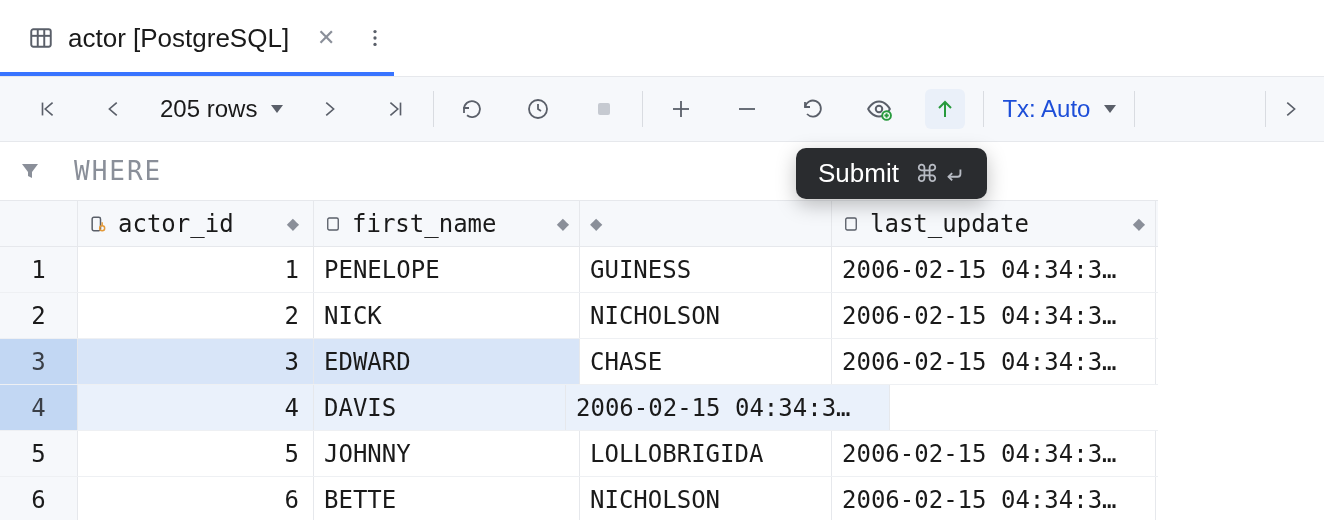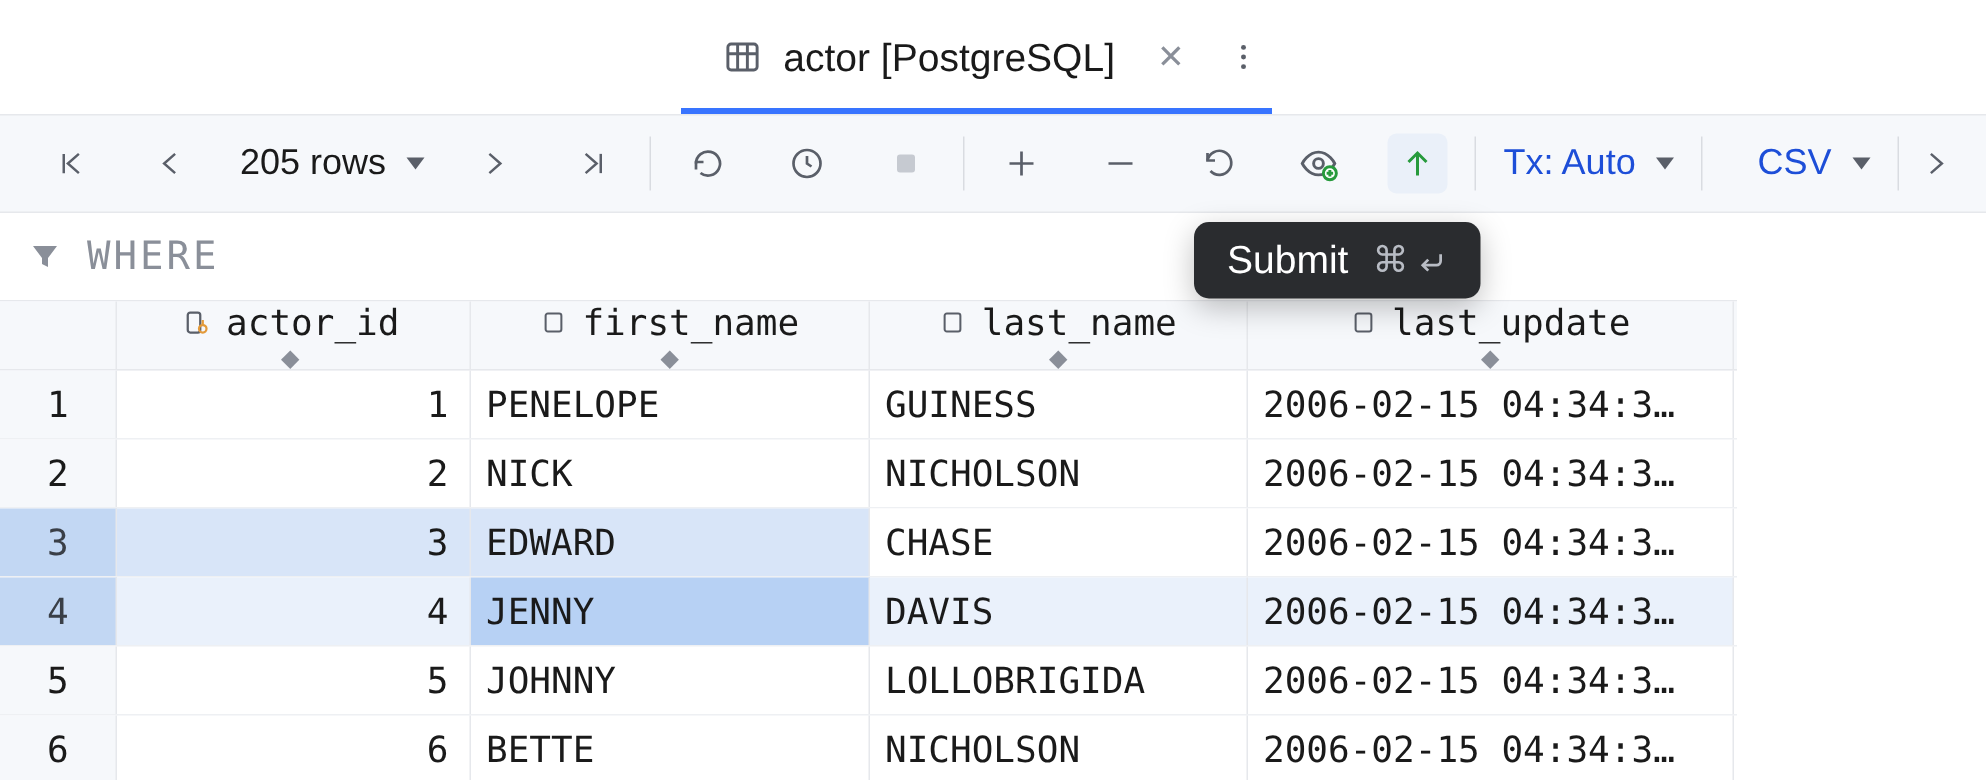--- a/index.html
+++ b/index.html
@@ -1,51 +1,51 @@
 <!DOCTYPE html>
 <html><head>
 <meta charset="utf-8">
 <style>
   * { box-sizing: border-box; margin: 0; padding: 0; }
   html, body { width: 1324px; height: 520px; font-family: -apple-system, "Segoe UI", Arial, sans-serif; background: #fff; color: #000; overflow: hidden; }
   .mono { font-family: "SF Mono", Menlo, Consolas, monospace; }
-  .tabbar { display: flex; align-items: center; justify-content: center; height: 76px; position: relative; }
+  .tabbar { display: flex; align-items: center; justify-content: flex-start; height: 76px; position: relative; }
   .tabbar-left { display: flex; align-items: center; }
   .tab { display: flex; align-items: center; gap: 14px; padding: 0 28px; height: 76px; font-size: 26px; color: #1a1a1a; position: relative; }
   .tab.active::after { content: ""; position: absolute; left: 0; right: -30px; bottom: 0; height: 4px; background: #3874ff; }
   .tab .close { color: #8a8f99; font-size: 22px; margin-left: 14px; cursor: pointer; }
   .tabbar-right { padding-right: 30px; color: #5a5f69; }
 
   .toolbar { display: flex; align-items: center; height: 66px; background: #f6f8fb; border-top: 1px solid #e6e8ec; border-bottom: 1px solid #e6e8ec; padding: 0 14px; gap: 0; position: relative; }
   .tb-group { display: flex; align-items: center; gap: 26px; padding: 0 14px; }
   .sep { width: 1px; height: 36px; background: #d9dce1; margin: 0 4px; }
   .tb-btn { display: inline-flex; align-items: center; justify-content: center; min-width: 40px; height: 40px; border-radius: 6px; color: #5a5f69; }
   .tb-btn.green svg { stroke: #279a3c; }
   .tb-btn.highlight { background: #eaf0f9; }
   .tb-text { font-size: 24px; color: #1a1a1a; display: inline-flex; align-items: center; gap: 8px; }
   .tb-text.muted { color: #1d4ed8; }
   .chev::after { content: ""; display: inline-block; width: 0; height: 0; border-left: 6px solid transparent; border-right: 6px solid transparent; border-top: 8px solid #5a5f69; margin-left: 6px; }
   .spacer { flex: 1; }
 
-  .filterbar { display: flex; align-items: center; height: 58px; padding: 0 18px; gap: 16px; color: #8a8f99; }
+  .filterbar { display: flex; align-items: center; height: 58px; padding: 0 18px; gap: 32px; color: #8a8f99; }
   .filterbar .label { font-size: 26px; letter-spacing: 2px; font-family: "SF Mono", Menlo, Consolas, monospace; }
 
   .grid { width: 1158px; border-top: 1px solid #e6e8ec; }
   .hdr-row, .row { display: flex; height: 46px; }
   .hdr-row { background: #f6f8fb; border-bottom: 1px solid #e6e8ec; }
   .cell { display: flex; align-items: center; padding: 0 10px; border-right: 1px solid #e6e8ec; font-size: 24px; }
   .hdr-row .cell { color: #1a1a1a; }
   .row { border-bottom: 1px solid #eef0f3; }
   .row .cell { color: #1a1a1a; }
   .c-gutter { width: 78px; justify-content: center; background: #f6f8fb; color: #80858f; }
   .c-id     { width: 236px; justify-content: flex-end; padding-right: 14px; }
   .c-first  { width: 266px; }
   .c-last   { width: 252px; }
   .c-upd    { width: 324px; }
-  .hdr-row .cell { justify-content: flex-start; position: relative; flex-direction: column; }
+  .hdr-row .cell { justify-content: flex-start; position: relative; }
   .hdr-row .c-id { justify-content: flex-start; }
   .hdr-label { display: flex; align-items: center; gap: 10px; flex: 1; }
   .sort { color: #8a8f99; font-size: 16px; }
   .gutter-sel { background: #c2d7f3 !important; color: #3a3f47 !important; }
   .row-sel-light .c-id { background: #d8e5f8; }
   .row-sel .c-first { background: #b7d1f4; }
   .row-sel-light .c-first { background: #d8e5f8; }
   .row-sel-light .cell:not(.c-gutter):not(.c-first):not(.c-id) { background: #fff; }
   .row-sel .cell:not(.c-gutter):not(.c-first) { background: #eaf1fb; }
 
@@ -161,23 +161,20 @@
           <polyline points="6,11 12,5 18,11" fill="none" stroke="#279a3c" stroke-width="2"></polyline>
         </svg>
       </span>
   </div>
   <div class="sep"></div>
   <div class="tb-group">
     <span class="tb-text muted chev">Tx: Auto</span>
   </div>
   <div class="sep"></div>
   <div class="spacer"></div>
-  <div class="tb-group">
-    <span class="tb-text muted chev">CSV</span>
-  </div>
   <div class="sep"></div>
   <span class="tb-btn">
       <svg width="22" height="22" viewBox="0 0 24 24">
         <polyline points="9,5 17,12 9,19" class="icon-stroke"></polyline>
       </svg>
     </span>
 </div>
 
 <div class="tooltip">
   <span>Submit</span>
@@ -220,28 +217,20 @@
         <span>
             <svg width="18" height="18" viewBox="0 0 24 24">
               <rect x="5" y="4" width="14" height="16" rx="2" class="icon-stroke"></rect>
             </svg>
           </span>
         <span class="mono">first_name</span>
       </div>
       <span class="sort">◆</span>
     </div>
     <div class="cell c-last">
-      <div class="hdr-label">
-        <span>
-            <svg width="18" height="18" viewBox="0 0 24 24">
-              <rect x="5" y="4" width="14" height="16" rx="2" class="icon-stroke"></rect>
-            </svg>
-          </span>
-        <span class="mono">last_name</span>
-      </div>
       <span class="sort">◆</span>
     </div>
     <div class="cell c-upd">
       <div class="hdr-label">
         <span>
             <svg width="18" height="18" viewBox="0 0 24 24">
               <rect x="5" y="4" width="14" height="16" rx="2" class="icon-stroke"></rect>
             </svg>
           </span>
         <span class="mono">last_update</span>
@@ -267,21 +256,20 @@
       <div class="row row-sel-light">
         <div class="cell c-gutter mono gutter-sel">3</div>
         <div class="cell c-id mono">3</div>
         <div class="cell c-first mono">EDWARD</div>
         <div class="cell c-last mono">CHASE</div>
         <div class="cell c-upd mono">2006-02-15 04:34:3…</div>
       </div>
       <div class="row row-sel">
         <div class="cell c-gutter mono gutter-sel">4</div>
         <div class="cell c-id mono">4</div>
-        <div class="cell c-first mono">JENNY</div>
         <div class="cell c-last mono">DAVIS</div>
         <div class="cell c-upd mono">2006-02-15 04:34:3…</div>
       </div>
       <div class="row">
         <div class="cell c-gutter mono">5</div>
         <div class="cell c-id mono">5</div>
         <div class="cell c-first mono">JOHNNY</div>
         <div class="cell c-last mono">LOLLOBRIGIDA</div>
         <div class="cell c-upd mono">2006-02-15 04:34:3…</div>
       </div>

